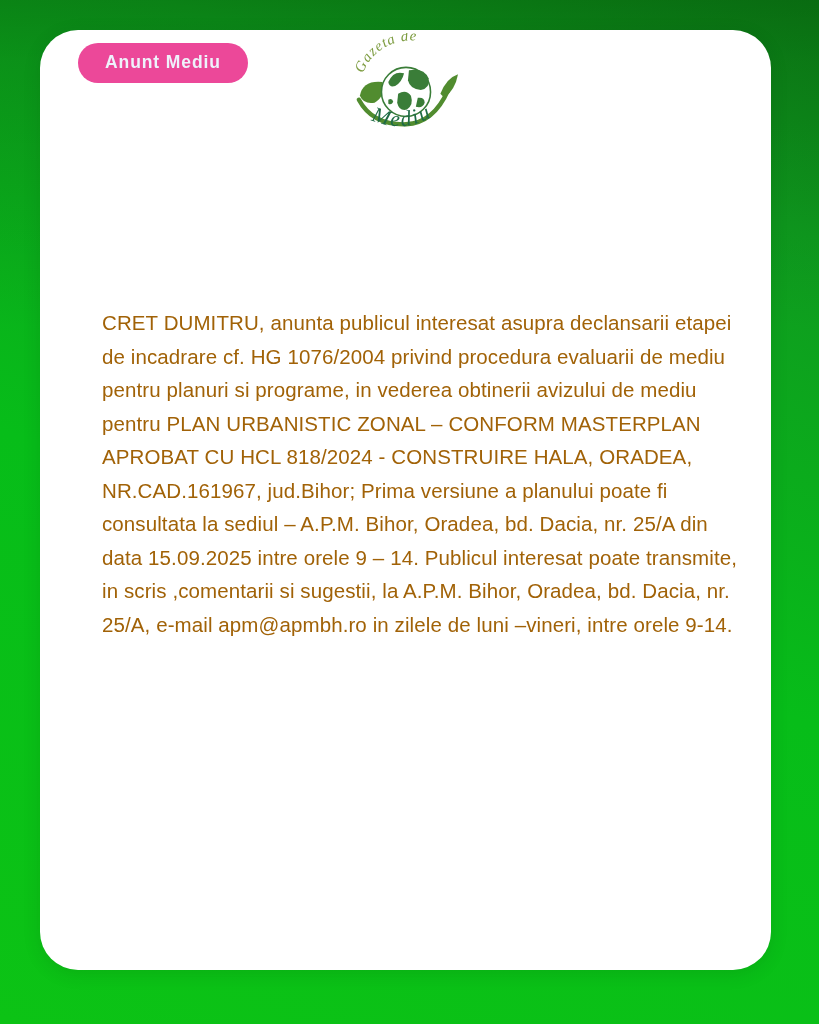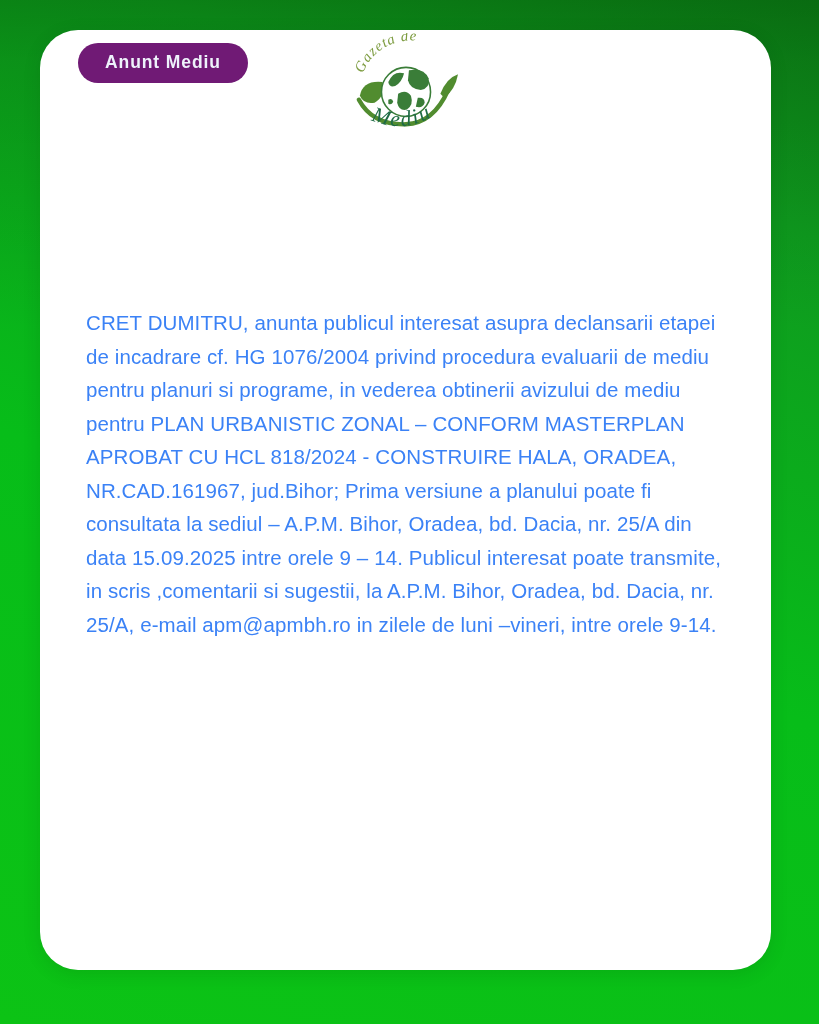--- a/index.html
+++ b/index.html
@@ -28,21 +28,21 @@
   }
 
   .badge {
     position: absolute;
     left: 38px;
     top: 13px;
     display: inline-flex;
     align-items: center;
     justify-content: flex-end;
     padding: 9px 27px 10px 27px;
-    background: #701a75;
+    background: #ec4899;
     border-radius: 22px;
     border: none;
     color: #eef2fb;
     font-size: 17.5px;
     font-weight: 600;
     letter-spacing: 0.9px;
     cursor: pointer;
   }
 
   .logo {
@@ -62,24 +62,24 @@
     width: 644px;
     color: #1a2369;
     font-size: 31px;
     font-weight: 700;
     line-height: 47px;
     letter-spacing: 0.2px;
   }
 
   .body-text {
     position: absolute;
-    left: 46px;
+    left: 62px;
     top: 276px;
     width: 648px;
-    color: #3b82f6;
+    color: #a16207;
     font-size: 20.5px;
     font-weight: 400;
     line-height: 33.5px;
     letter-spacing: 0.1px;
   }
 
   .logo-arc-text {
     font-family: "Liberation Serif", serif;
     font-style: italic;
   }

